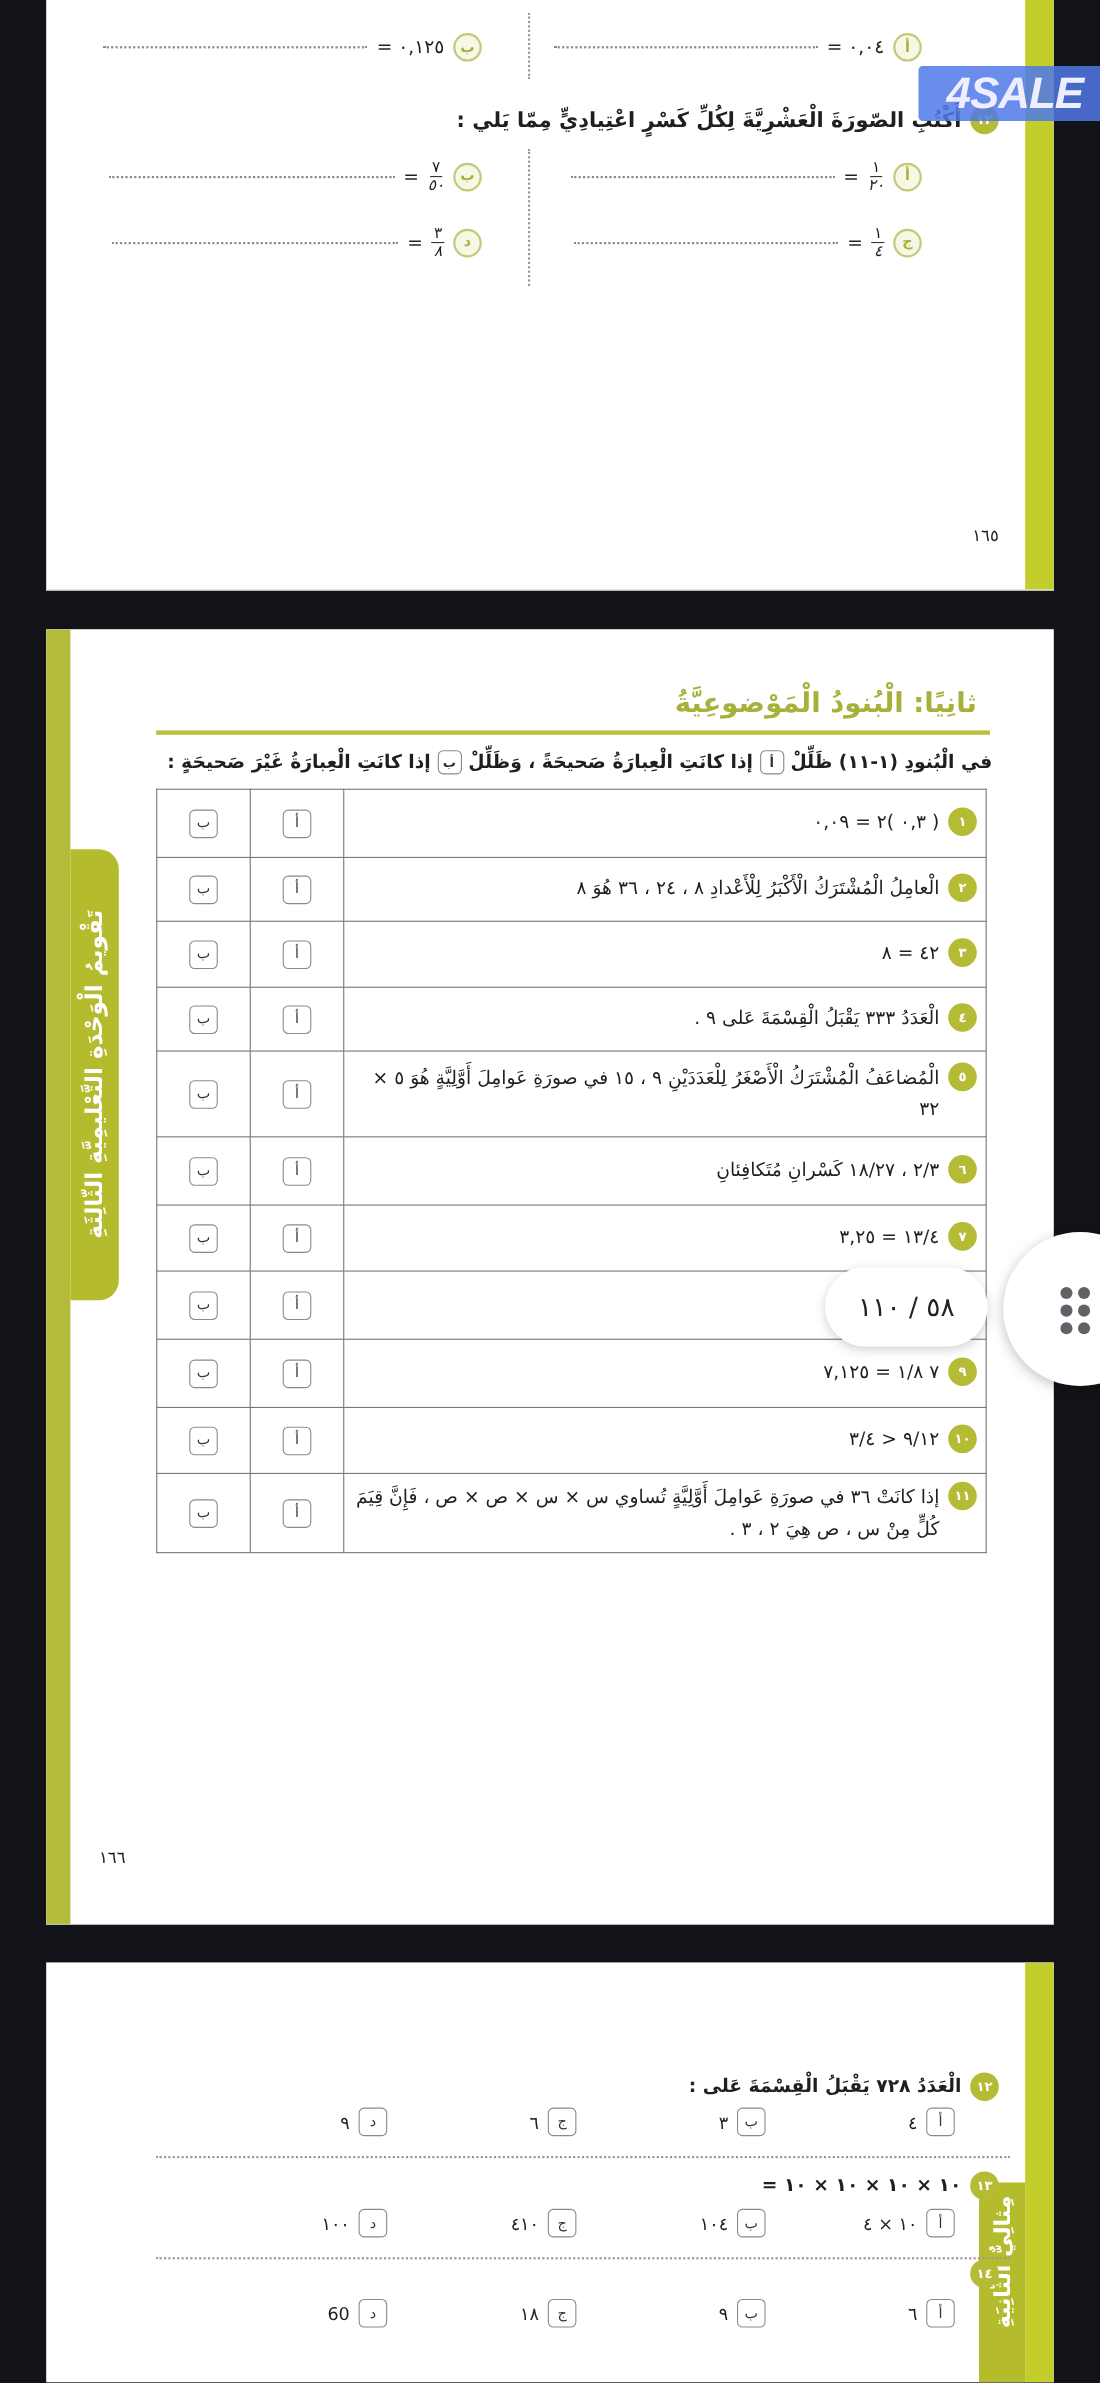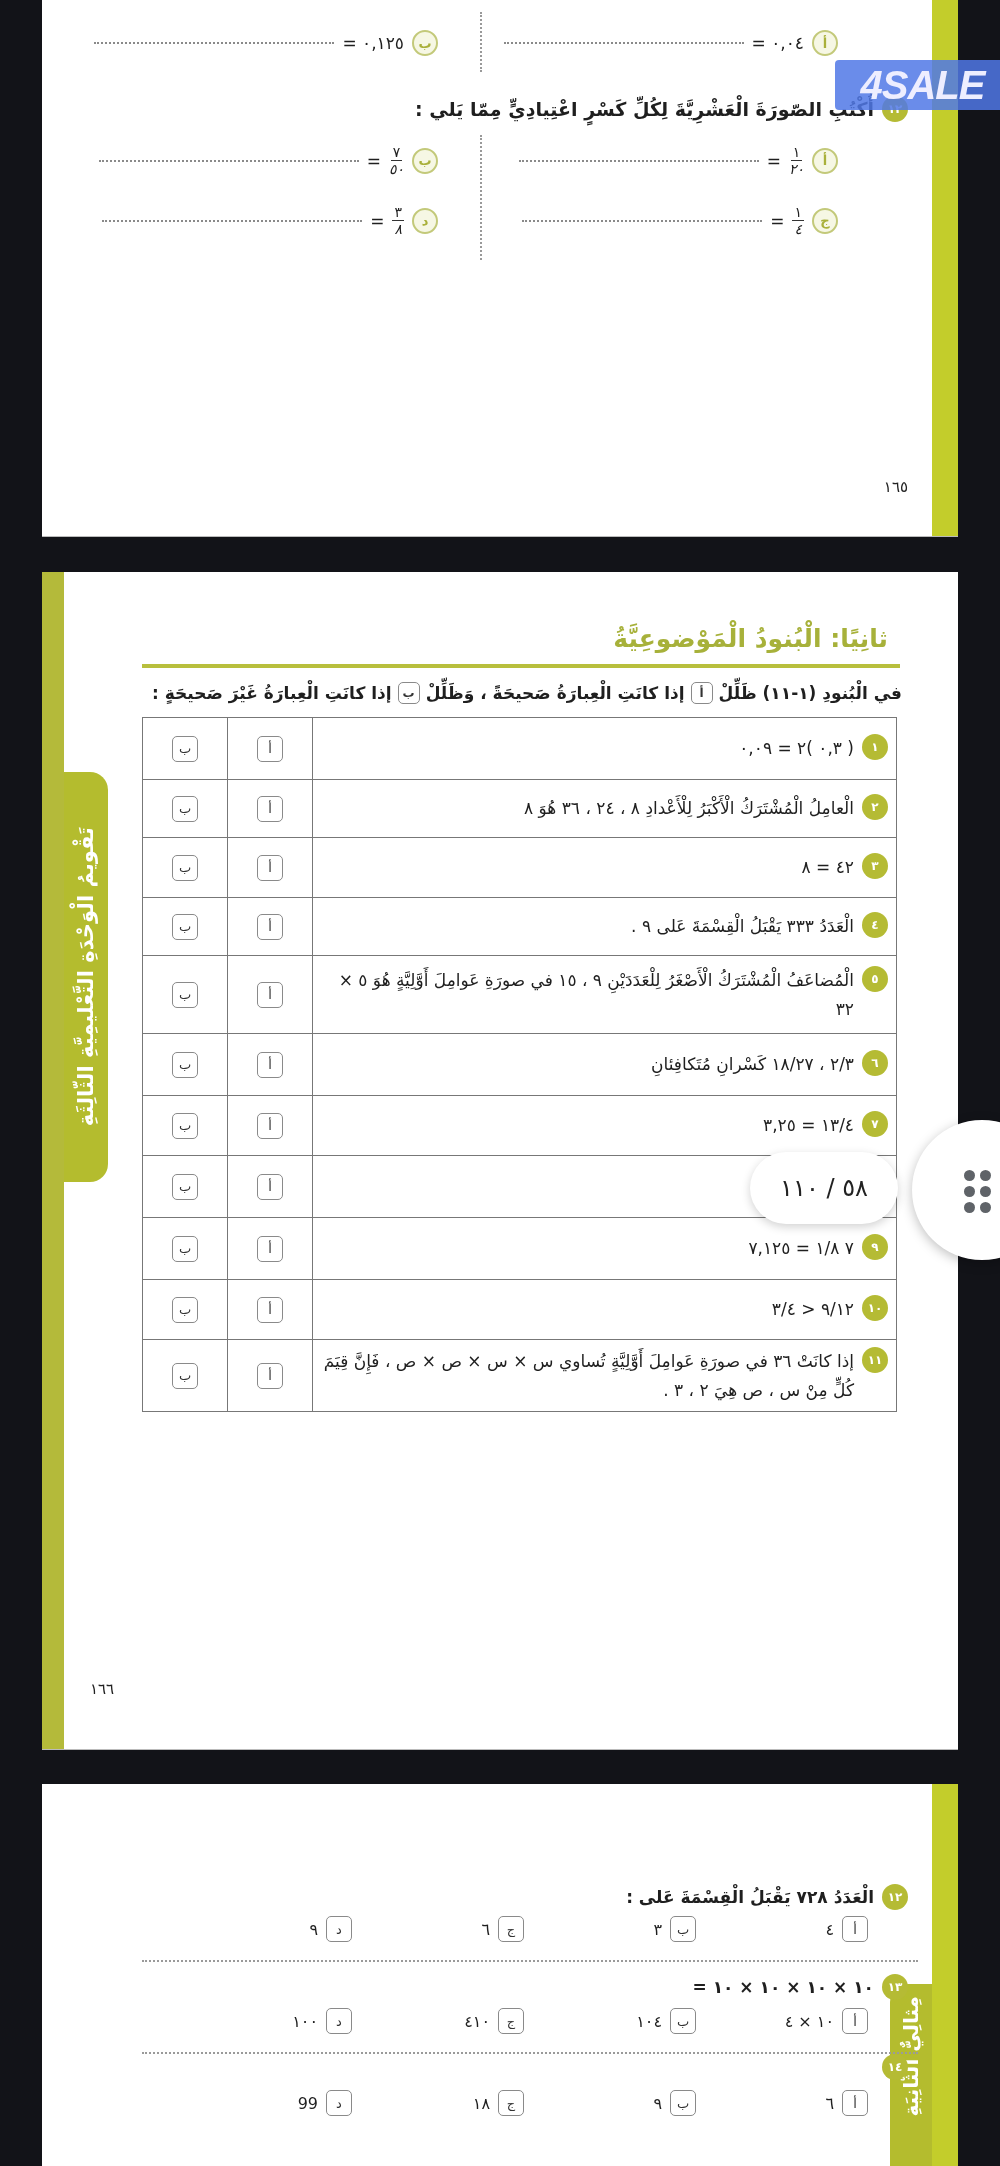--- a/index.html
+++ b/index.html
@@ -322,21 +322,21 @@
         <div class="opt">
           <span class="sbox">ب</span>
           <span>٩</span>
         </div>
         <div class="opt">
           <span class="sbox">ج</span>
           <span>١٨</span>
         </div>
         <div class="opt">
           <span class="sbox">د</span>
-          <span>99</span>
+          <span>60</span>
         </div>
       </div>
     </div>
 </div>
 
 <div class="page-indicator">٥٨ / ١١٠</div>
 <div class="menu-fab">
   <div class="grip">
       <i></i>
       <i></i>

